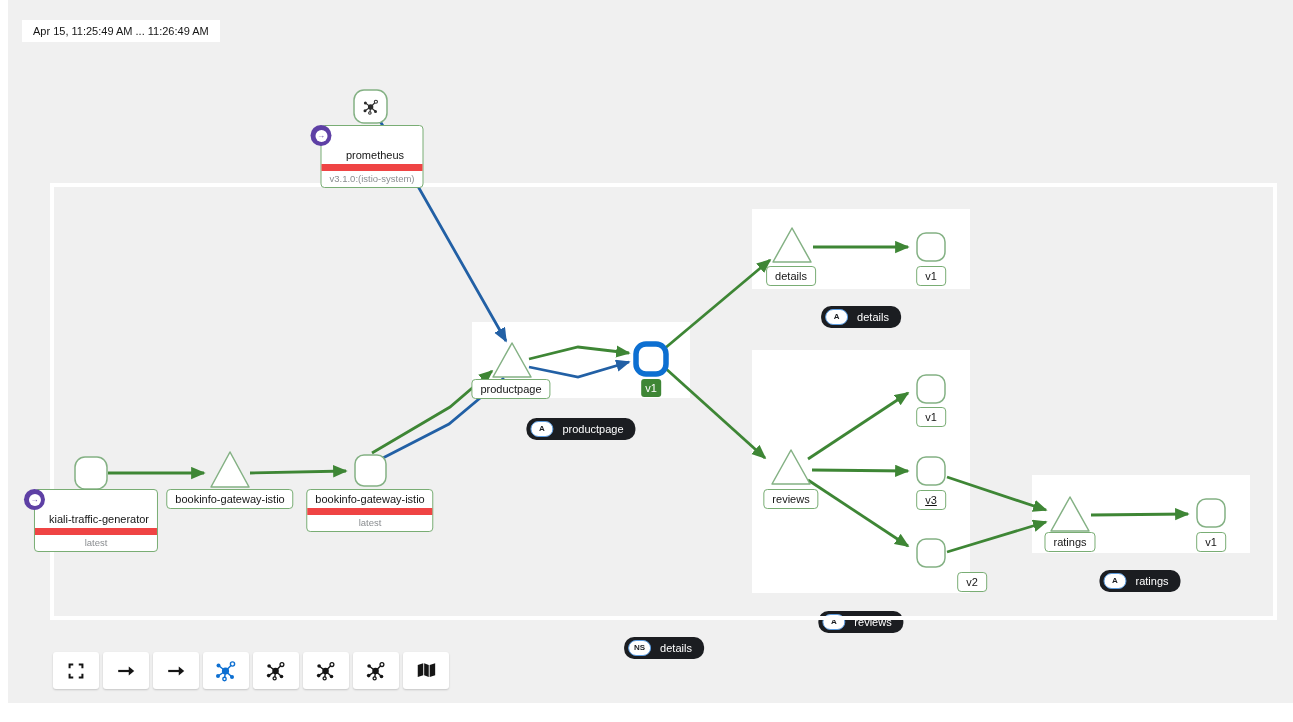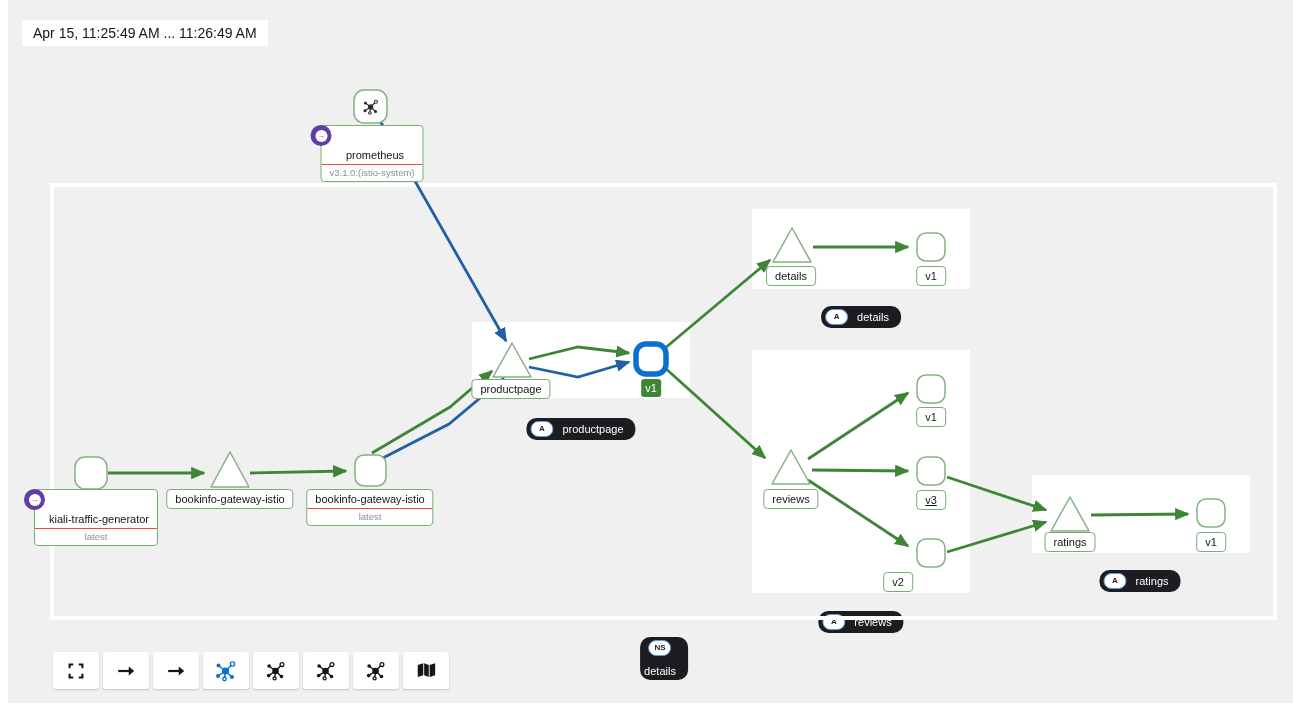--- a/index.html
+++ b/index.html
@@ -2,28 +2,28 @@
 <html><head>
 <meta charset="utf-8">
 <style>
   html,body{margin:0;padding:0;background:#ffffff;}
   body{width:1293px;height:722px;position:relative;overflow:hidden;
        font-family:"Liberation Sans",sans-serif;color:#151515;}
   .canvas{position:absolute;left:8px;top:0;width:1285px;height:703px;background:#f0f0f0;}
   svg.graph{position:absolute;left:0;top:0;z-index:1;}
 
   .time-box{position:absolute;left:22px;top:20px;background:#fff;padding:5px 11px;
-            font-size:14px;white-space:nowrap;z-index:7;}
+            font-size:11px;white-space:nowrap;z-index:7;}
 
   
   .nlabel{position:absolute;transform:translateX(-50%);background:#fff;
           border:1px solid #79ad74;border-radius:4px;font-size:11px;color:#151515;
           text-align:center;white-space:nowrap;z-index:5;}
   .nlabel .row1{padding:3px 8px;}
-  .nlabel .row2{padding:2px 8px 3px;border-top:1px solid #ef4444;color:#8a8d90;font-size:9.5px;}
+  .nlabel .row2{padding:2px 8px 3px;border-top:7px solid #ef4444;color:#8a8d90;font-size:9.5px;}
   .pbadge{position:absolute;left:-11px;top:-1px;width:21px;height:21px;border-radius:50%;
           background:#5e40a5;display:flex;align-items:center;justify-content:center;z-index:6;}
   .pbadge .inner{width:12px;height:12px;border-radius:50%;background:#fff;display:flex;
           align-items:center;justify-content:center;font-size:8px;font-weight:bold;color:#5e40a5;line-height:1;}
   .haspb .row1{padding-left:14px;margin-top:20px;}
 
   .vbadge{position:absolute;transform:translateX(-50%);background:#3e8635;color:#fff;
           border-radius:3px;font-size:11px;padding:3px 4px;z-index:5;}
 
   .dark-badge{position:absolute;transform:translateX(-50%);background:#1b1d21;color:#fff;
@@ -168,21 +168,21 @@
 
 <div class="nlabel" style="left:791px;top:489px;">
   <div class="row1">reviews</div>
 </div>
 <div class="nlabel" style="left:931px;top:407px;">
   <div class="row1">v1</div>
 </div>
 <div class="nlabel" style="left:931px;top:490px;text-decoration:underline;">
   <div class="row1">v3</div>
 </div>
-<div class="nlabel" style="left:898px;top:572px;">
+<div class="nlabel" style="left:972px;top:572px;">
   <div class="row1">v2</div>
 </div>
 
 <div class="nlabel" style="left:1070px;top:532px;">
   <div class="row1">ratings</div>
 </div>
 <div class="nlabel" style="left:1211px;top:532px;">
   <div class="row1">v1</div>
 </div>
 
@@ -195,21 +195,21 @@
   <span>productpage</span>
 </div>
 <div class="dark-badge" style="left:861px;top:611px;">
   <span class="oval">A</span>
   <span>reviews</span>
 </div>
 <div class="dark-badge" style="left:1140px;top:570px;">
   <span class="oval">A</span>
   <span>ratings</span>
 </div>
-<div class="dark-badge" style="left:664px;top:637px;flex-direction:column;">
+<div class="dark-badge" style="left:664px;top:637px;">
   <span class="oval">NS</span>
   <span>details</span>
 </div>
 
 <div class="border-patch"></div>
 
 <div class="toolbar">
   <button class="tbtn">
     <svg width="22" height="22" color="#151515">
         <use href="#expand"></use>

